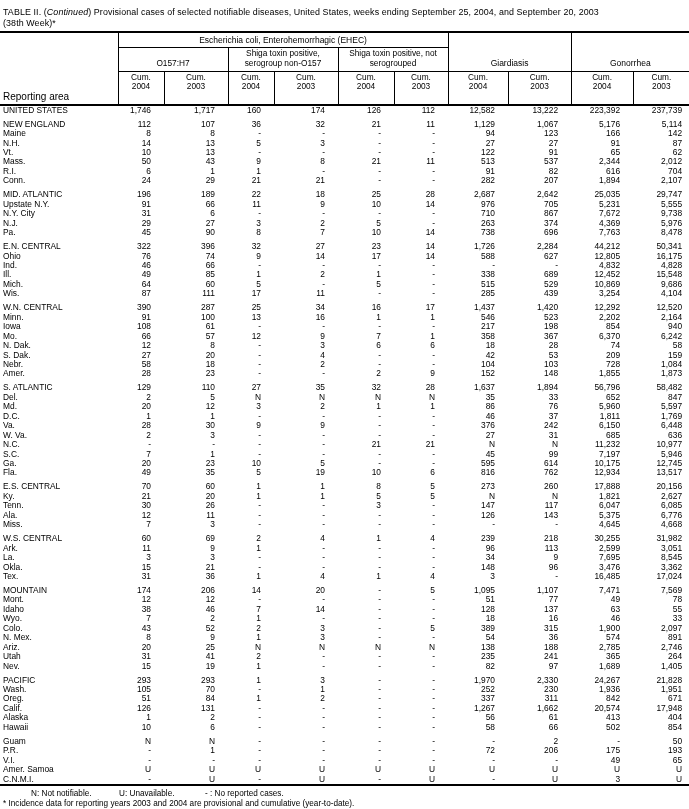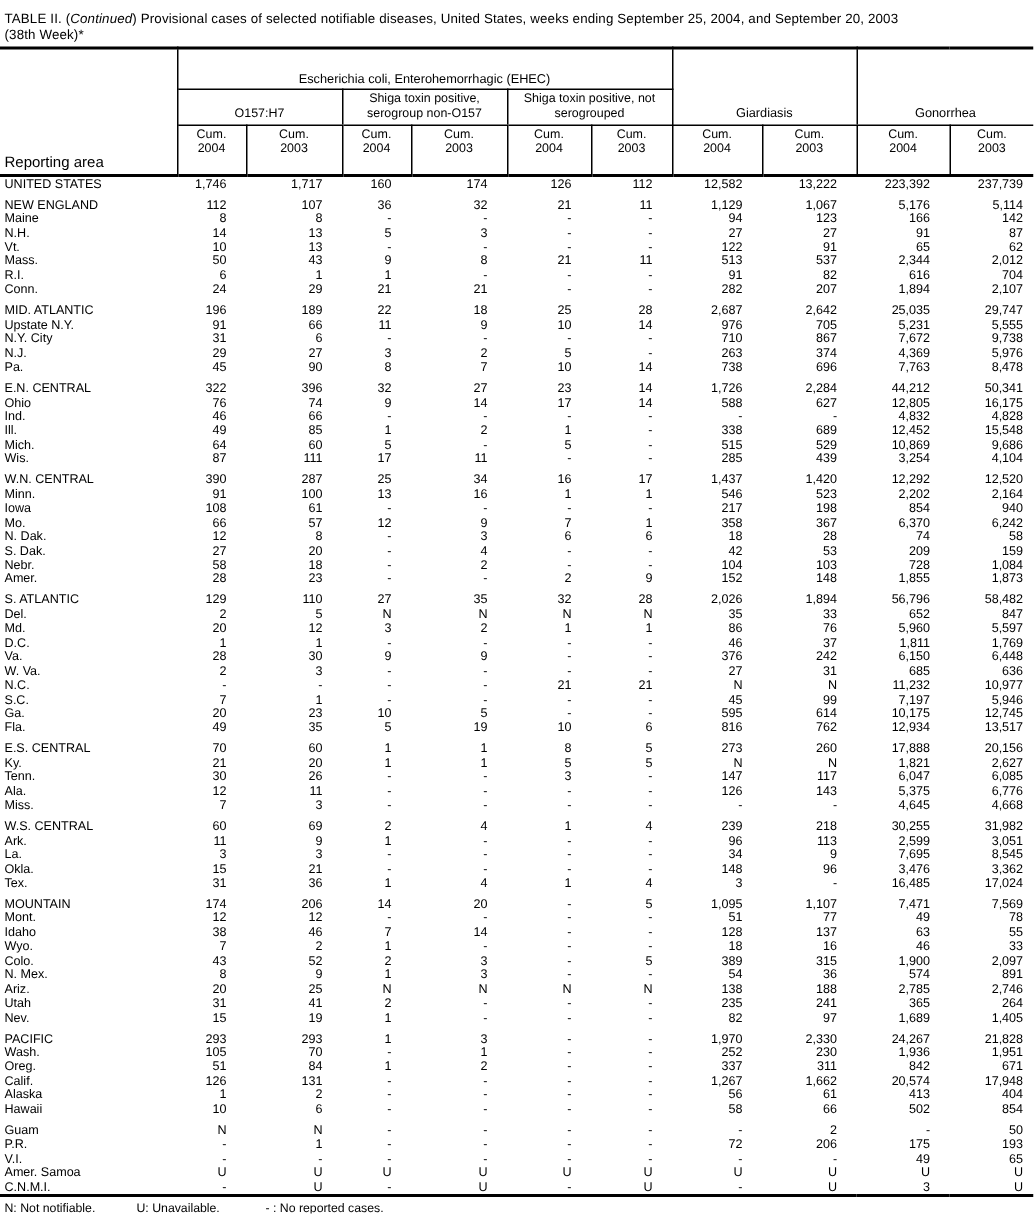--- a/index.html
+++ b/index.html
@@ -23,21 +23,21 @@
     text-align:center;vertical-align:bottom;padding:1px 2px 2px 2px;
   }
   th.area-h{
     text-align:left;vertical-align:bottom;
     border-right:1px solid #000;border-bottom:2px solid #000;
     padding-left:3px;font-size:10px;
   }
   th.h-ehec{
     border-left:1px solid #000;border-right:1px solid #000;
     border-bottom:1px solid #000;font-size:8.5px;vertical-align:middle;
-    padding-top:15px;
+    padding-top:3px;
   }
   th.h-span2{
     border-left:1px solid #000;border-bottom:1px solid #000;
     font-size:8.5px;padding-bottom:3px;
   }
   th.h-sub{
     border-left:1px solid #000;border-bottom:1px solid #000;
     padding-bottom:3px;
   }
   th.h-cum{
@@ -47,21 +47,21 @@
   tbody td{
     font-size:8.4px;line-height:9.45px;padding:0;
     white-space:nowrap;overflow:visible;
   }
   td.area{text-align:left;padding-left:3px;}
   td.num{text-align:right;padding-right:13px;font-variant-numeric:tabular-nums;}
   tbody tr td.num:last-child{padding-right:7px;}
   tr.gap td{padding-top:4.5px;}
   .footnotes{padding:3px 2px 0 3px;font-size:8.2px;line-height:10px;}
   .legend span{display:inline-block;}
-  .legend .lg0{min-width:88px;}
+  .legend .lg0{min-width:88px;margin-left:28px;}
   .legend .lg1{min-width:86px;}
 </style>
 </head>
 <body>
 
 <div class="page">
 
   <div class="title"><span>TABLE II. (</span><span class="it">Continued</span><span>) Provisional cases of selected notifiable diseases, United States, weeks ending September 25, 2004, and September 20, 2003</span><br><span>(38th Week)*</span></div>
 
   <table>
@@ -486,21 +486,21 @@
           <td class="num">1,873</td>
         </tr>
         <tr class="gap region">
           <td class="area">S. ATLANTIC</td>
           <td class="num">129</td>
           <td class="num">110</td>
           <td class="num">27</td>
           <td class="num">35</td>
           <td class="num">32</td>
           <td class="num">28</td>
-          <td class="num">2,026</td>
+          <td class="num">1,637</td>
           <td class="num">1,894</td>
           <td class="num">56,796</td>
           <td class="num">58,482</td>
         </tr>
         <tr class="state">
           <td class="area">Del.</td>
           <td class="num">2</td>
           <td class="num">5</td>
           <td class="num">N</td>
           <td class="num">N</td>

